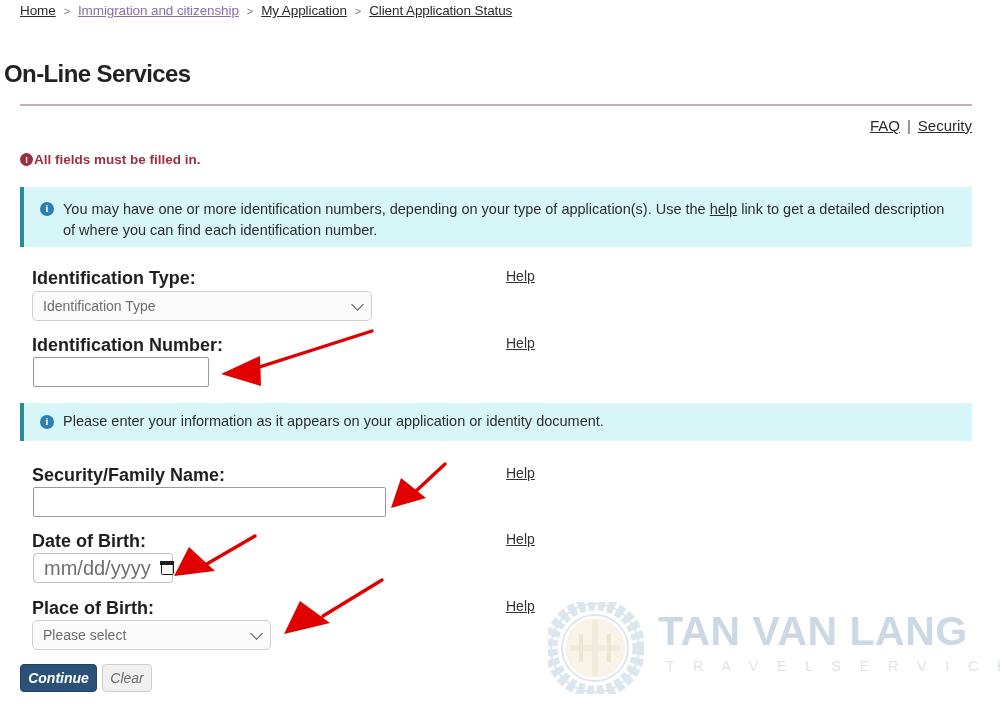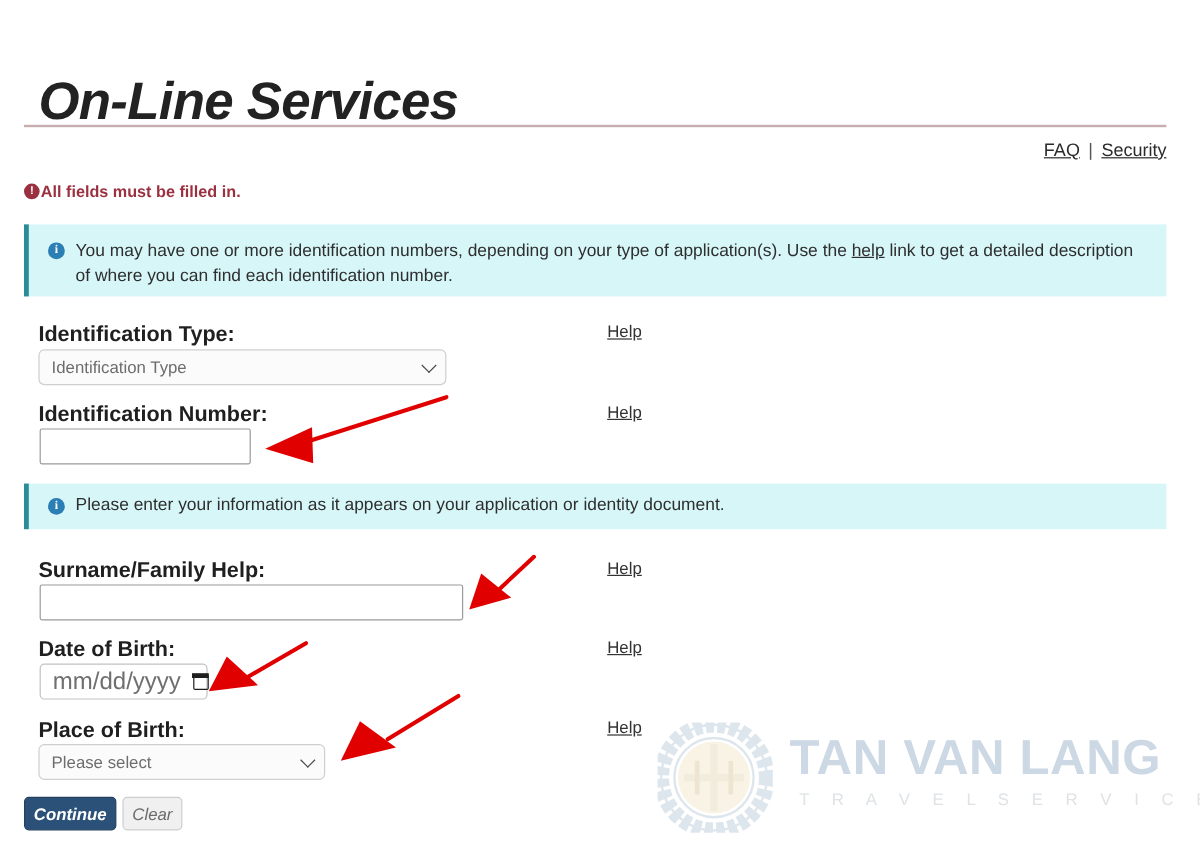--- a/index.html
+++ b/index.html
@@ -36,26 +36,25 @@
     display: inline-block;
     margin: 0 8px;
     color: #7a7a7a;
     font-size: 11px;
     text-decoration: none;
   }
 
   
   .page-title {
     position: absolute;
-    left: 32px; top: 60px;
-    font-size: 44px;
+    left: 4px; top: 60px;
+    font-size: 24px;
     font-weight: bold;
     color: #222222;
     letter-spacing: -0.6px;
-    font-style: italic;
   }
   .title-rule {
     position: absolute;
     left: 20px; top: 104px;
     width: 952px; height: 2px;
     background: #c9aeb1;
   }
 
   
   .util-links {
@@ -270,20 +269,23 @@
     letter-spacing: 7.5px;
     white-space: nowrap;
     font-family: "Liberation Sans", sans-serif;
   }
 </style>
 </head>
 <body>
 
 <div id="page">
 
+  <div class="breadcrumb">
+    <a href="#">Home</a><span class="sep">&gt;</span><a href="#" class="visited">Immigration and citizenship</a><span class="sep">&gt;</span><a href="#">My Application</a><span class="sep">&gt;</span><a href="#">Client Application Status</a>
+  </div>
 
   <div class="page-title">On-Line Services</div>
   <div class="title-rule"></div>
 
   <div class="util-links">
     <a href="#">FAQ</a><span class="bar">|</span><a href="#">Security</a>
   </div>
 
   <div class="required-note">
     <span class="excl-icon">!</span>
@@ -304,21 +306,21 @@
 
   <div class="field-label" style="left:32px; top:335px;">Identification Number:</div>
   <a href="#" class="help-link" style="top:335px;">Help</a>
   <div class="ctrl-text" style="left:33px; top:357px; width:176px;"></div>
 
   <div class="alert alert-2">
     <span class="info-icon">i</span>
     <div class="alert-text">Please enter your information as it appears on your application or identity document.</div>
   </div>
 
-  <div class="field-label" style="left:32px; top:465px;">Surname/Family Help:</div>
+  <div class="field-label" style="left:32px; top:465px;">Security/Family Name:</div>
   <a href="#" class="help-link" style="top:465px;">Help</a>
   <div class="ctrl-text" style="left:33px; top:487px; width:353px;"></div>
 
   <div class="field-label" style="left:32px; top:531px;">Date of Birth:</div>
   <a href="#" class="help-link" style="top:531px;">Help</a>
   <div class="ctrl-date" style="left:33px; top:553px; width:140px;">
     <span>mm/dd/yyyy</span>
     <span class="cal-icon"></span>
   </div>
 

